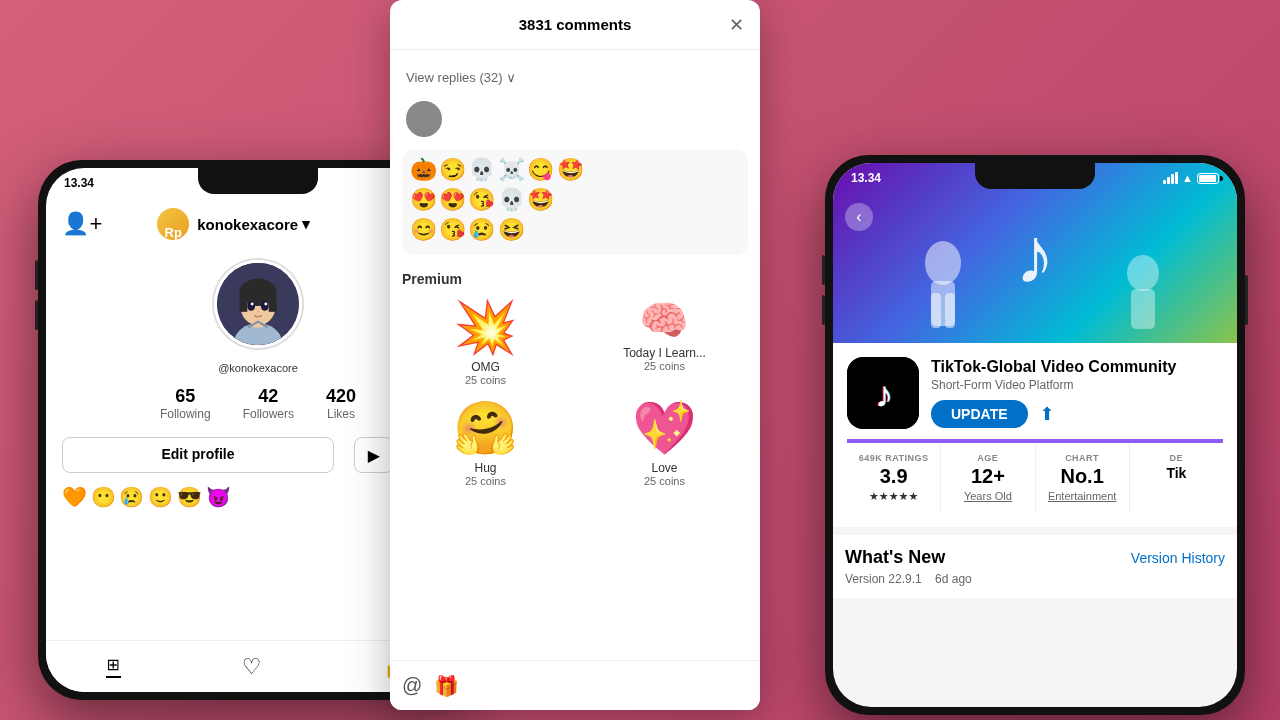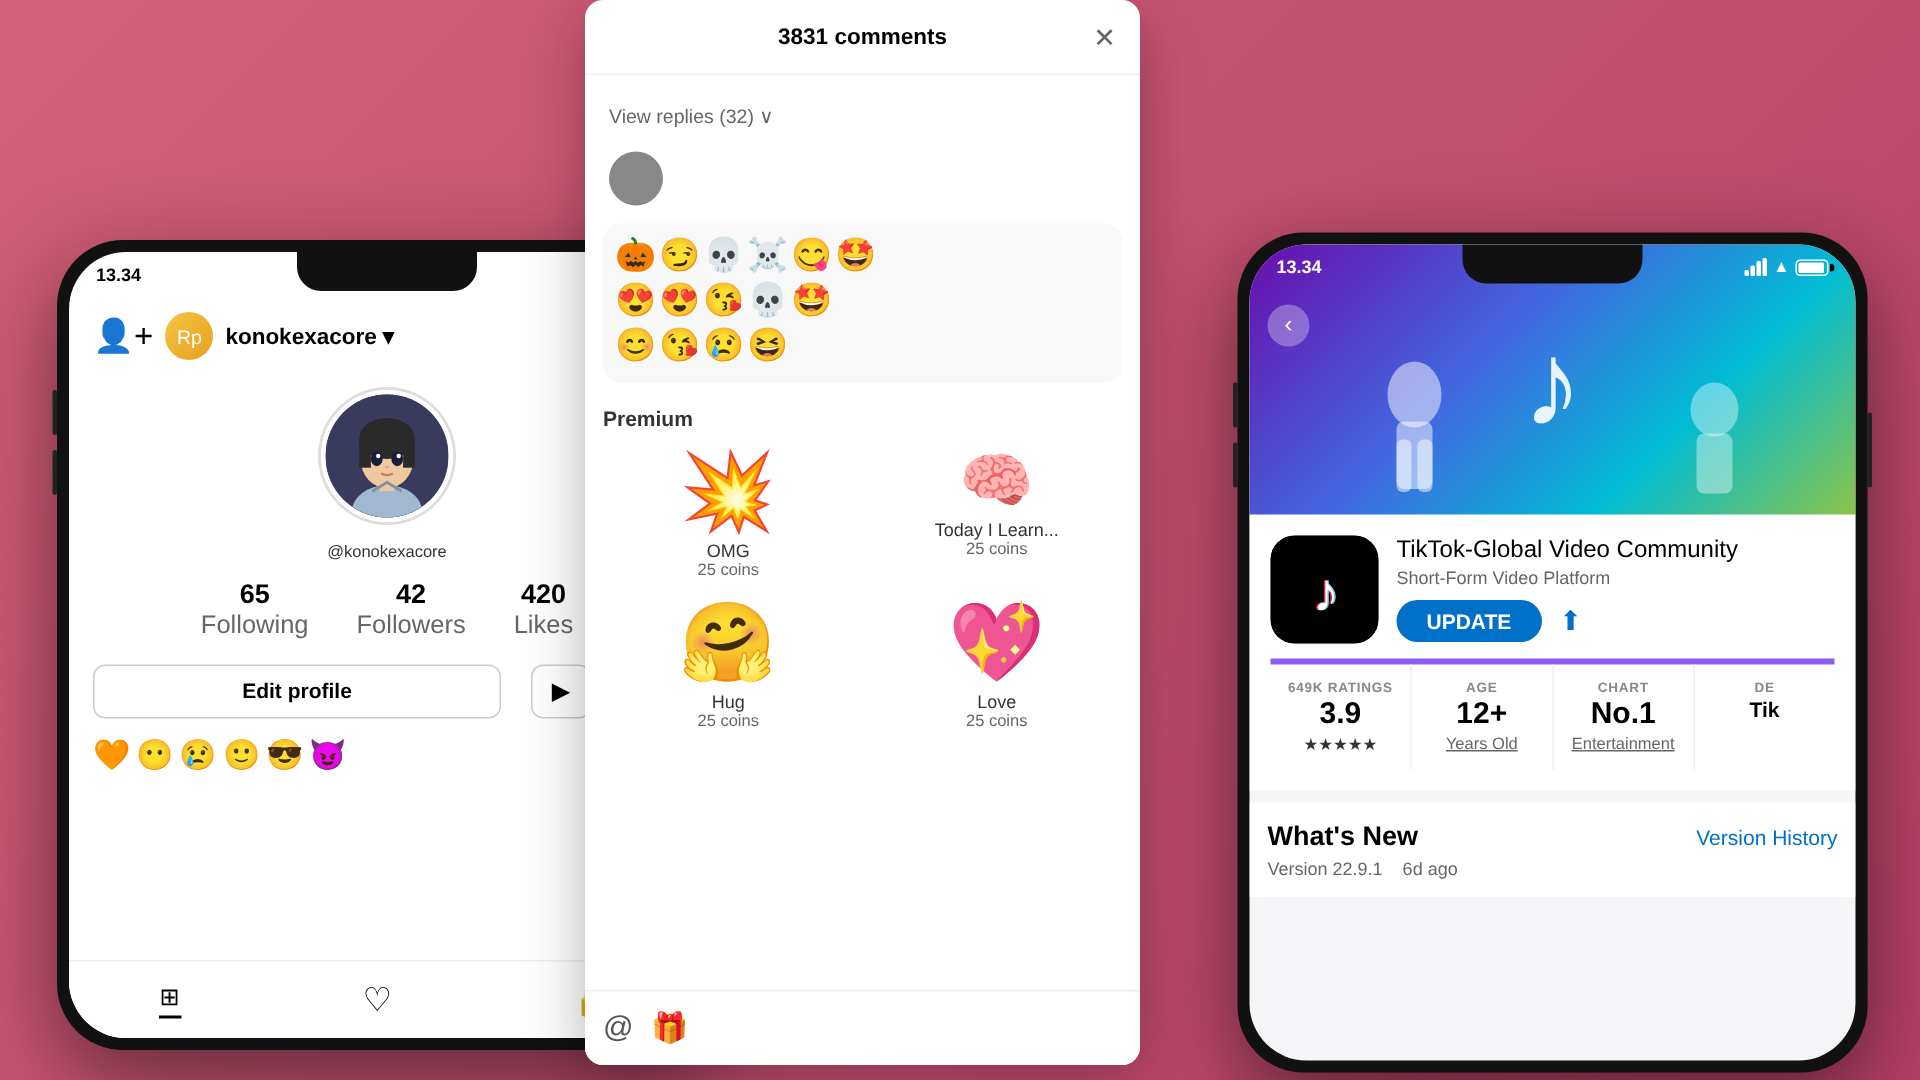--- a/index.html
+++ b/index.html
@@ -76,22 +76,22 @@
       align-items: center;
       justify-content: space-between;
       padding: 10px 16px;
       margin-top: 8px;
     }
     .ig-header-left { display: flex; align-items: center; gap: 8px; }
     .ig-avatar-small {
       width: 32px; height: 32px;
       background: linear-gradient(135deg, #f5c342, #e8a020);
       border-radius: 50%;
-      display: flex; align-items: center; justify-content: center;
-      color: white; font-size: 13px; font-weight: normal;
+      display: flex; align-items: flex-end; justify-content: center;
+      color: white; font-size: 13px; font-weight: bold; margin-left: 47px;
     }
     .ig-username {
       font-size: 15px; font-weight: 600;
       display: flex; align-items: center; gap: 4px;
     }
     .ig-header-right { display: flex; gap: 16px; align-items: center; }
 
     .ig-profile-pic-container {
       display: flex;
       justify-content: center;
@@ -129,21 +129,21 @@
     }
     .ig-stat {
       text-align: center;
     }
     .ig-stat-num {
       font-size: 18px;
       font-weight: 700;
       color: #000;
     }
     .ig-stat-label {
-      font-size: 17px;
+      font-size: 12px;
       color: #666;
     }
 
     .ig-buttons {
       display: flex;
       gap: 20px;
       padding: 8px 16px;
     }
     .ig-edit-btn {
       flex: 1;
@@ -349,21 +349,21 @@
       width: 72px; height: 72px;
       border-radius: 16px;
       background: #000;
       display: flex; align-items: center; justify-content: center;
       flex-shrink: 0;
       overflow: hidden;
     }
     .app-details { flex: 1; }
     .app-name {
       font-size: 16px;
-      font-weight: 400;
+      font-weight: 700;
       color: #000;
       line-height: 1.2;
     }
     .app-subtitle {
       font-size: 12px;
       color: #666;
       margin-top: 2px;
     }
     .app-actions {
       display: flex;

